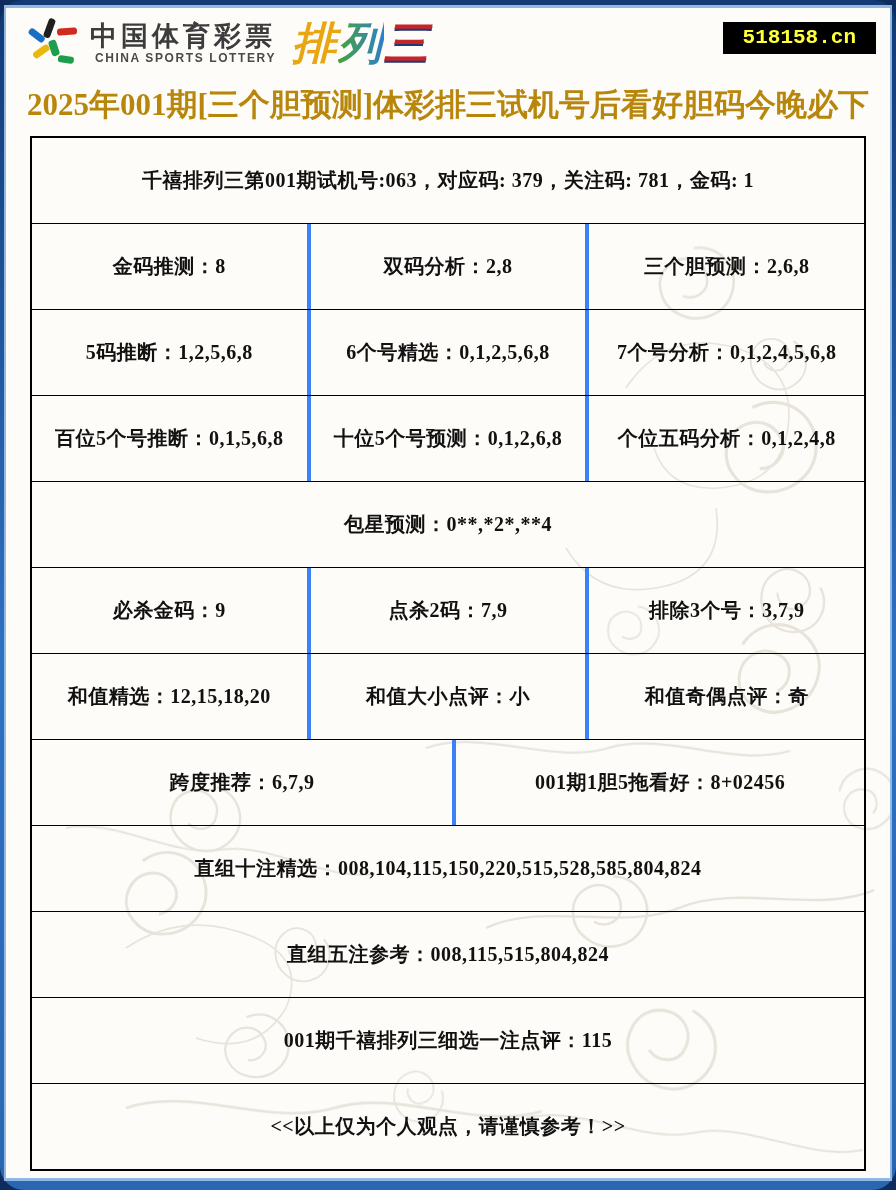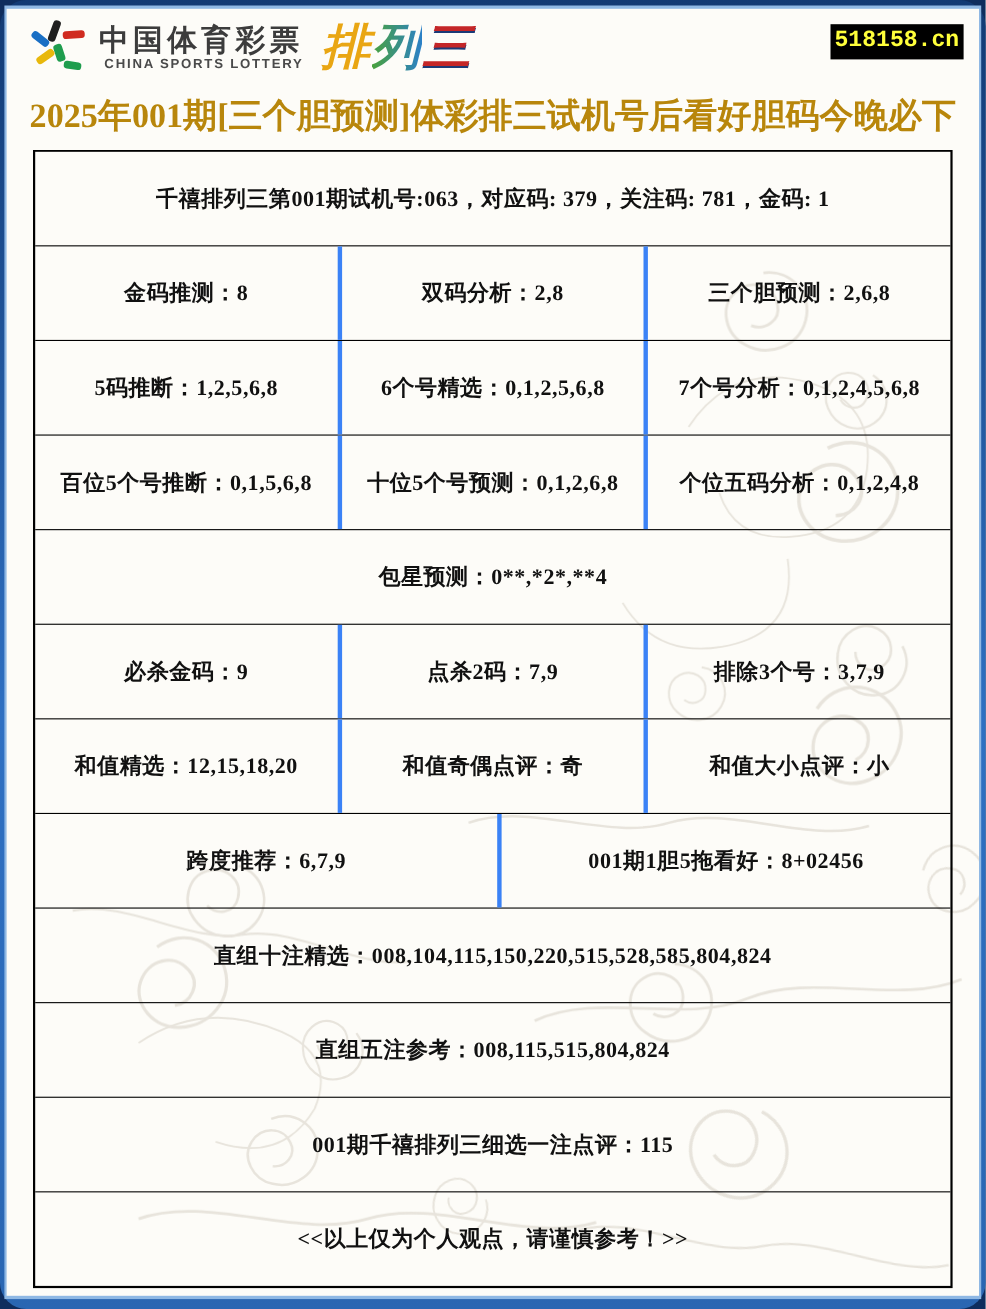--- a/index.html
+++ b/index.html
@@ -50,21 +50,21 @@
     display:flex;
   }
   .game-logo .g1{color:#e9a613;}
   .game-logo .g2{background:linear-gradient(90deg,#4aa23c,#2b80c9);-webkit-background-clip:text;background-clip:text;color:transparent;}
   .game-logo .g3{color:#c42628;text-shadow:0 2px 0 #1b3a77;}
   .site-badge{
     position:absolute;right:14px;top:14px;
     background:#000;color:#ffff3a;
     font-family:"Liberation Mono","DejaVu Sans Mono",monospace;
     font-size:21px;font-weight:bold;
-    padding:4px 4px;line-height:24px;
+    padding:4px 20px;line-height:24px;
   }
   
   .page-title{
     position:relative;z-index:2;
     text-align:center;
     font-size:31px;font-weight:bold;color:#b8860b;
     line-height:50px;height:52px;
     letter-spacing:0px;white-space:nowrap;
   }
   
@@ -173,22 +173,22 @@
       <div class="t-row">
         <div class="t-cell">包星预测：0**,*2*,**4</div>
       </div>
       <div class="t-row">
         <div class="t-cell">必杀金码：9</div>
         <div class="t-cell">点杀2码：7,9</div>
         <div class="t-cell">排除3个号：3,7,9</div>
       </div>
       <div class="t-row">
         <div class="t-cell">和值精选：12,15,18,20</div>
+        <div class="t-cell">和值大小点评：小</div>
         <div class="t-cell">和值奇偶点评：奇</div>
-        <div class="t-cell">和值大小点评：小</div>
       </div>
       <div class="t-row">
         <div class="t-cell w-half1">跨度推荐：6,7,9</div>
         <div class="t-cell w-half2">001期1胆5拖看好：8+02456</div>
       </div>
       <div class="t-row">
         <div class="t-cell">直组十注精选：008,104,115,150,220,515,528,585,804,824</div>
       </div>
       <div class="t-row">
         <div class="t-cell">直组五注参考：008,115,515,804,824</div>

